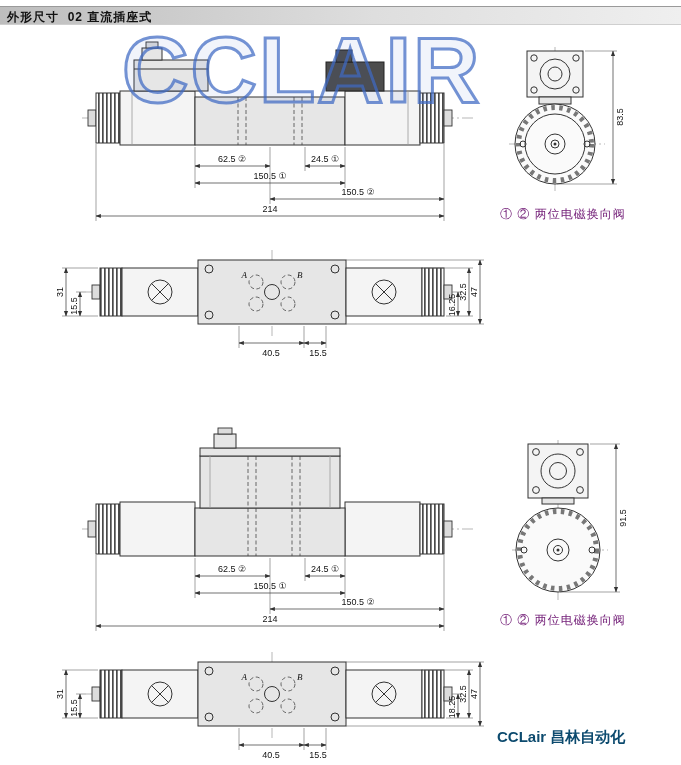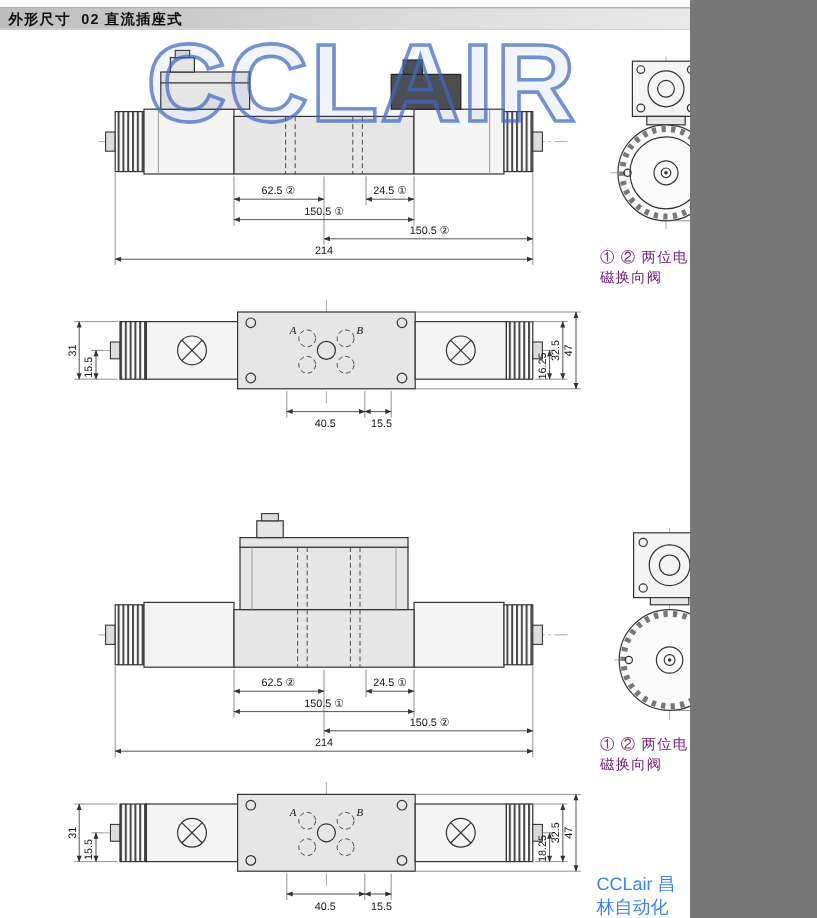--- a/index.html
+++ b/index.html
@@ -1,28 +1,28 @@
 <!DOCTYPE html>
 <html><head>
 <meta charset="utf-8">
 <style>
   html,body{margin:0;padding:0;background:#777;}
-  #page{position:relative;width:575px;height:765px;background:#ffffff;overflow:hidden;
+  #page{position:relative;width:681px;height:765px;background:#ffffff;overflow:hidden;
         font-family:"Liberation Sans",sans-serif;}
   .hdr{position:absolute;left:0;width:681px;height:17px;
        background:linear-gradient(to right,#bdbdbd,#dedede 55%,#efefef);
        border-top:1px solid #9a9a9a;border-bottom:1px solid #cfcfcf;}
   .hdr span{display:inline-block;padding-left:7px;font-size:12px;font-weight:bold;
             color:#111;line-height:17px;letter-spacing:1px;white-space:pre;}
   .legend{position:absolute;font-size:12px;color:#701a75;letter-spacing:1px;}
   .wm{position:absolute;font-weight:bold;pointer-events:none;z-index:9;white-space:nowrap;
       color:rgba(62,106,196,0.07);-webkit-text-stroke:3px rgba(62,106,196,0.72);}
   #wm-top{left:122px;top:18px;font-size:92px;letter-spacing:2px;}
   #wm-bottom{left:18px;top:592px;font-size:92px;letter-spacing:14px;}
-  .footer-brand{position:absolute;left:497px;top:728px;font-size:15px;font-weight:normal;color:#3b82f6;}
+  .footer-brand{position:absolute;left:497px;top:728px;font-size:15px;font-weight:bold;color:#0c4a6e;}
   svg{position:absolute;overflow:visible;}
   .o{fill:#f4f4f4;stroke:#333;stroke-width:1;}
   .b{fill:#e6e6e6;stroke:#333;stroke-width:1;}
   .dk{fill:#4d4d4d;stroke:#222;stroke-width:1;}
   .n{fill:#dcdcdc;stroke:#333;stroke-width:0.9;}
   .ln{stroke:#333;stroke-width:1;fill:none;}
   .lt{stroke:#999;stroke-width:0.8;fill:none;}
   .cl{stroke:#999;stroke-width:0.7;stroke-dasharray:11 3 2 3;fill:none;}
   .dsh{stroke:#444;stroke-width:0.8;stroke-dasharray:4 2.5;fill:none;}
   .ext{stroke:#666;stroke-width:0.6;fill:none;}

